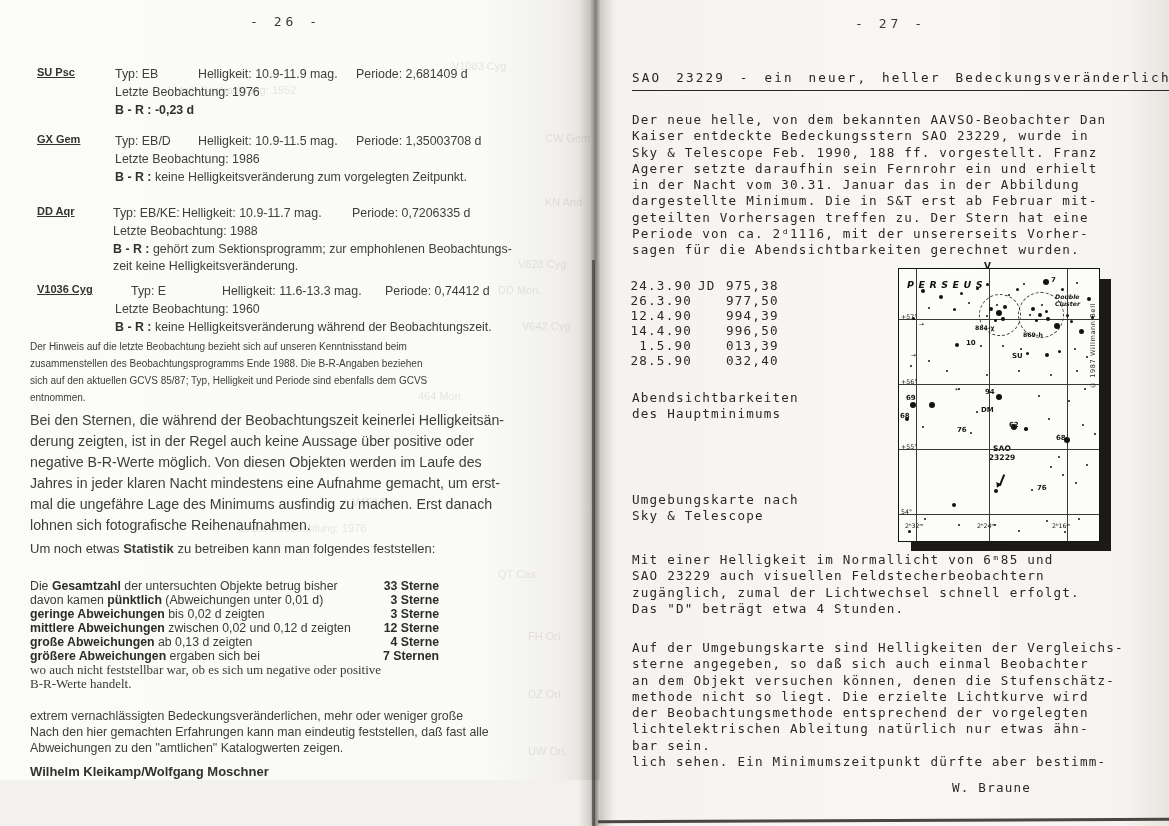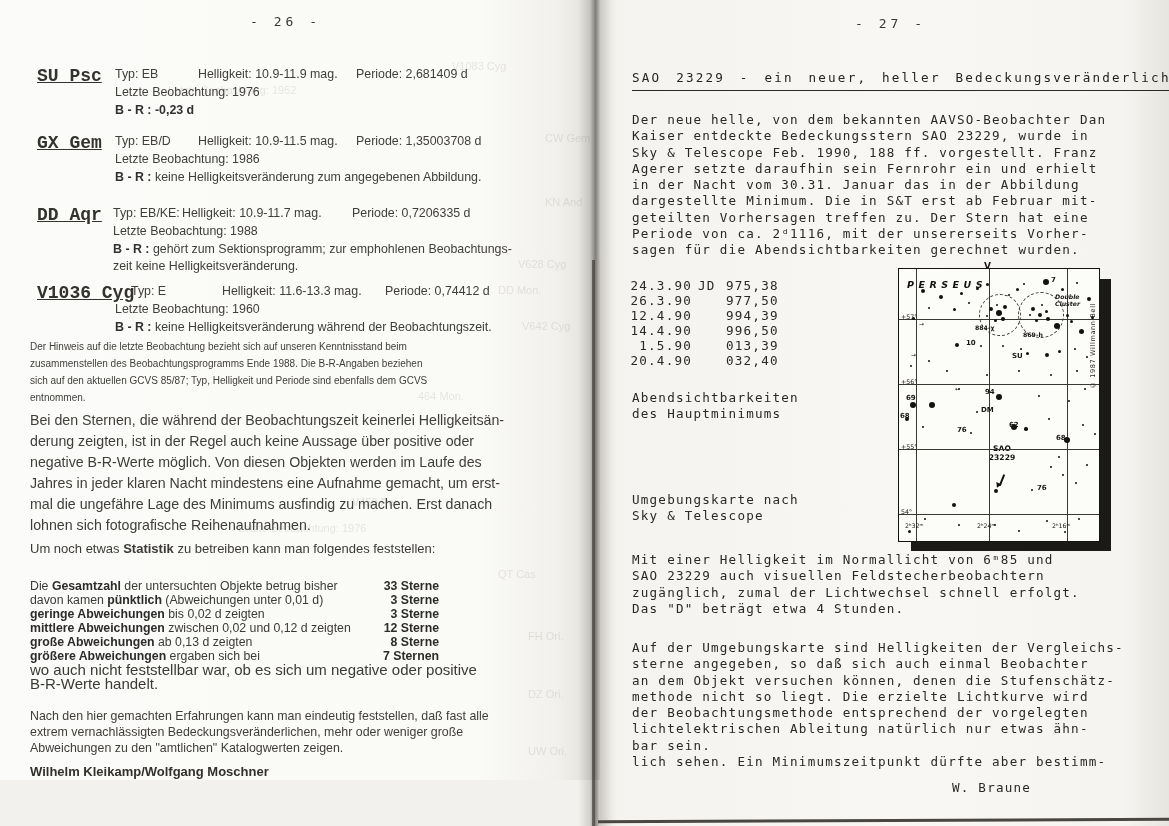--- a/index.html
+++ b/index.html
@@ -10,35 +10,35 @@
   .page-left{position:absolute;left:0;top:0;width:600px;height:780px;
     background:linear-gradient(90deg,#fbfbf9 0%,#fafaf7 80%,#f1f0ec 93%,#dddcd6 100%);}
   .page-right{position:absolute;left:600px;top:0;width:569px;height:826px;
     background:linear-gradient(90deg,#dedcd6 0%,#f4f3ef 3%,#f8f7f3 55%,#f5f4f0 92%,#e7e5e0 100%);}
   .gutter{position:absolute;left:578px;top:0;width:34px;height:826px;pointer-events:none;
     background:linear-gradient(90deg,rgba(70,64,56,0) 0%,rgba(70,64,56,.18) 35%,rgba(35,31,26,.5) 52%,rgba(70,64,56,.12) 66%,rgba(0,0,0,0) 100%);}
   .gutter-line{position:absolute;left:592px;top:260px;width:3px;height:566px;background:rgba(25,22,18,.5);}
   .bottom-edge{position:absolute;left:598px;top:819px;width:571px;height:3px;background:#4a4742;transform:rotate(-0.25deg);}
   .pg-header{position:absolute;font-family:"DejaVu Sans Mono",monospace;font-size:13px;
              letter-spacing:4px;color:#3a3835;}
-  .e-name{position:absolute;font-weight:bold;font-size:18px;color:#34322f;
-          text-decoration:underline;white-space:nowrap;font-family:Liberation Mono, monospace;}
+  .e-name{position:absolute;font-weight:bold;font-size:11px;color:#34322f;
+          text-decoration:underline;white-space:nowrap;}
   .e-row{position:absolute;font-size:12.4px;line-height:16px;white-space:nowrap;color:#403e3b;}
   .e-row b{color:#323030;}
   .para{position:absolute;color:#403e3b;}
   .para .ln{white-space:nowrap;}
   .para1{font-size:10px;line-height:17px;}
   .para2{font-size:14.2px;line-height:21px;}
   .para3{font-size:12.4px;line-height:16px;}
   .stat-intro{position:absolute;font-size:13px;white-space:nowrap;color:#3c3a37;}
   .stats{position:absolute;width:450px;font-size:12.3px;color:#3c3a37;}
   .s-row{position:absolute;left:0;width:450px;white-space:nowrap;}
   .s-row b{color:#2e2c2a;}
   .s-val{position:absolute;left:335px;width:74px;text-align:right;font-weight:bold;color:#2e2c2a;}
-  .stats-cont{position:absolute;font-size:15px;line-height:14px;color:#3c3a37;}
+  .stats-cont{position:absolute;font-size:13px;line-height:14px;color:#3c3a37;font-family:Liberation Serif, serif;}
   .sig-left{position:absolute;font-weight:bold;font-size:13px;color:#33312e;white-space:nowrap;}
   .ghost{position:absolute;font-size:11px;color:#777269;opacity:.16;white-space:nowrap;
          filter:blur(.4px);}
 
   
   .mono{font-family:"DejaVu Sans Mono","DejaVu Sans",monospace;color:#2b2927;
         font-size:12.6px;letter-spacing:1.2px;}
   .title{position:absolute;white-space:nowrap;letter-spacing:2.2px;word-spacing:5px;
          padding-bottom:5px;border-bottom:1.6px solid #2b2927;color:#262422;}
   .rpara{position:absolute;}
@@ -108,21 +108,21 @@
     <div class="e-row" style="left:198px;top:66px">Helligkeit: 10.9-11.9 mag.</div>
     <div class="e-row" style="left:356px;top:66px">Periode: 2,681409 d</div>
     <div class="e-row" style="left:115px;top:84px">Letzte Beobachtung: 1976</div>
     <div class="e-row" style="left:115px;top:102px"><b>B - R : -0,23 d</b> <span></span></div>
 
     <div class="e-name" style="left:37px;top:133px">GX Gem</div>
     <div class="e-row" style="left:115px;top:133px">Typ: EB/D</div>
     <div class="e-row" style="left:198px;top:133px">Helligkeit: 10.9-11.5 mag.</div>
     <div class="e-row" style="left:356px;top:133px">Periode: 1,35003708 d</div>
     <div class="e-row" style="left:115px;top:151px">Letzte Beobachtung: 1986</div>
-    <div class="e-row" style="left:115px;top:169px"><b>B - R :</b> <span>keine Helligkeitsveränderung zum angegebenen Abbildung.</span></div>
+    <div class="e-row" style="left:115px;top:169px"><b>B - R :</b> <span>keine Helligkeitsveränderung zum vorgelegten Zeitpunkt.</span></div>
 
     <div class="e-name" style="left:37px;top:205px">DD Aqr</div>
     <div class="e-row" style="left:113px;top:205px">Typ: EB/KE:</div>
     <div class="e-row" style="left:182px;top:205px">Helligkeit: 10.9-11.7 mag.</div>
     <div class="e-row" style="left:352px;top:205px">Periode: 0,7206335 d</div>
     <div class="e-row" style="left:113px;top:223px">Letzte Beobachtung: 1988</div>
     <div class="e-row" style="left:113px;top:241px"><b>B - R :</b> <span>gehört zum Sektionsprogramm; zur emphohlenen Beobachtungs-</span></div>
     <div class="e-row" style="left:113px;top:258px">zeit keine Helligkeitsveränderung.</div>
 
     <div class="e-name" style="left:37px;top:283px">V1036 Cyg</div>
@@ -148,32 +148,32 @@
         <div class="ln">lohnen sich fotografische Reihenaufnahmen.</div>
       </div>
 
     <div class="stat-intro" style="left:30px;top:541px"><span>Um noch etwas </span><b>Statistik</b><span> zu betreiben kann man folgendes feststellen:</span></div>
 
     <div class="stats" style="left:30px;top:579px">
       <div class="s-row" style="top:0px"><span>Die </span><b>Gesamtzahl</b><span> der untersuchten Objekte betrug bisher</span><span class="s-val">33 Sterne</span></div>
       <div class="s-row" style="top:14px"><span>davon kamen </span><b>pünktlich</b><span> (Abweichungen unter 0,01 d)</span><span class="s-val">3 Sterne</span></div>
       <div class="s-row" style="top:28px"><span></span><b>geringe Abweichungen</b><span> bis 0,02 d zeigten</span><span class="s-val">3 Sterne</span></div>
       <div class="s-row" style="top:42px"><span></span><b>mittlere Abweichungen</b><span> zwischen 0,02 und 0,12 d zeigten</span><span class="s-val">12 Sterne</span></div>
-      <div class="s-row" style="top:56px"><span></span><b>große Abweichungen</b><span> ab 0,13 d zeigten</span><span class="s-val">8 Sterne</span></div>
+      <div class="s-row" style="top:56px"><span></span><b>große Abweichungen</b><span> ab 0,13 d zeigten</span><span class="s-val">4 Sterne</span></div>
       <div class="s-row" style="top:70px"><span></span><b>größere Abweichungen</b><span> ergaben sich bei</span><span class="s-val">7 Sternen</span></div>
     </div>
 
     <div class="stats-cont" style="left:30px;top:663px">
         <div class="ln">wo auch nicht feststellbar war, ob es sich um negative oder positive</div>
         <div class="ln">B-R-Werte handelt.</div>
       </div>
 
     <div class="para para3" style="left:30px;top:708px">
+        <div class="ln">extrem vernachlässigten Bedeckungsveränderlichen, mehr oder weniger große</div>
         <div class="ln">Nach den hier gemachten Erfahrungen kann man eindeutig feststellen, daß fast alle</div>
-        <div class="ln">extrem vernachlässigten Bedeckungsveränderlichen, mehr oder weniger große</div>
         <div class="ln">Abweichungen zu den "amtlichen" Katalogwerten zeigen.</div>
       </div>
 
     <div class="sig-left" style="left:30px;top:764px">Wilhelm Kleikamp/Wolfgang Moschner</div>
   </div>
 
   <div class="page-right">
 
     <div class="pg-header" style="left:255px;top:16px">- 27 -</div>
 
@@ -190,21 +190,21 @@
         <div class="ln">Periode von ca. 2ᵈ1116, mit der unsererseits Vorher-</div>
         <div class="ln">sagen für die Abendsichtbarkeiten gerechnet wurden.</div>
       </div>
 
     <div class="mono dates" style="left:28px;top:278px">
       <div class="d-row"><span class="d-date">24.3.90</span><span class="d-jd">JD</span><span class="d-val">975,38</span></div>
       <div class="d-row"><span class="d-date">26.3.90</span><span class="d-jd"></span><span class="d-val">977,50</span></div>
       <div class="d-row"><span class="d-date">12.4.90</span><span class="d-jd"></span><span class="d-val">994,39</span></div>
       <div class="d-row"><span class="d-date">14.4.90</span><span class="d-jd"></span><span class="d-val">996,50</span></div>
       <div class="d-row"><span class="d-date">1.5.90</span><span class="d-jd"></span><span class="d-val">013,39</span></div>
-      <div class="d-row"><span class="d-date">20.4.90</span><span class="d-jd"></span><span class="d-val">032,40</span></div>
+      <div class="d-row"><span class="d-date">28.5.90</span><span class="d-jd"></span><span class="d-val">032,40</span></div>
     </div>
 
     <div class="mono rpara" style="left:32px;top:390px">
         <div class="ln">Abendsichtbarkeiten</div>
         <div class="ln">des Hauptminimums</div>
       </div>
 
     <div class="mono rpara" style="left:32px;top:492px">
         <div class="ln">Umgebungskarte nach</div>
         <div class="ln">Sky &amp; Telescope</div>

